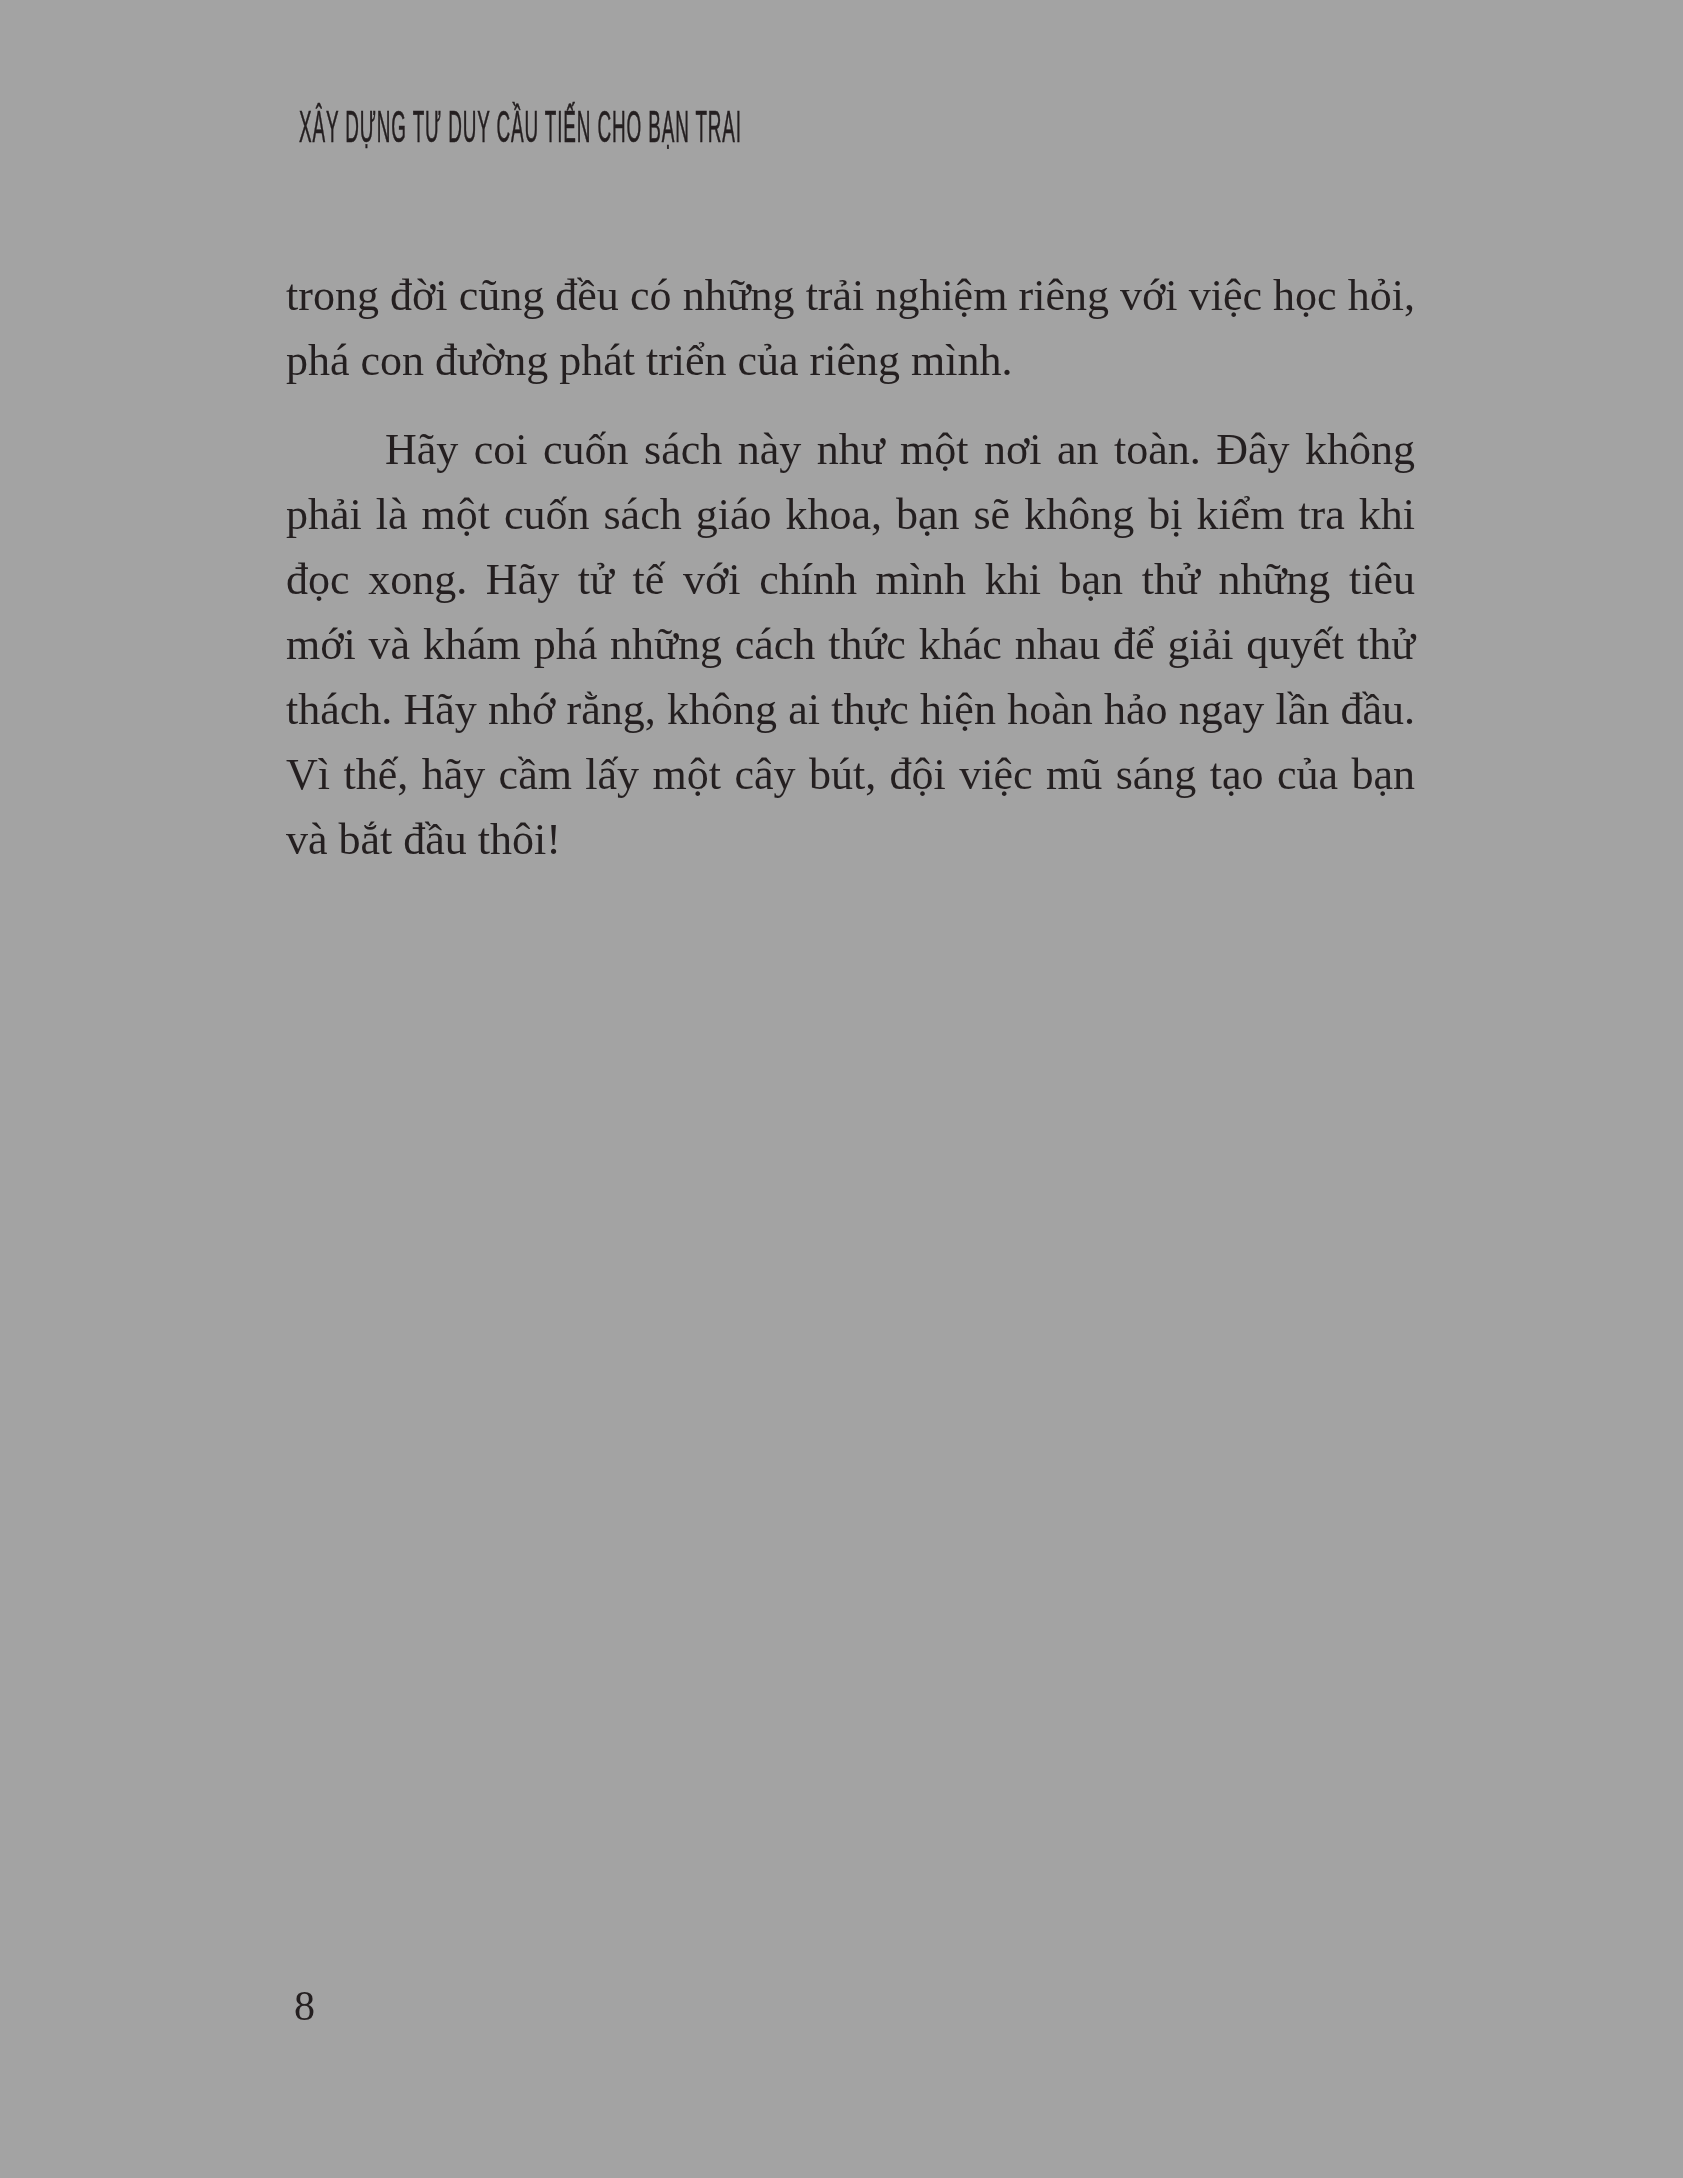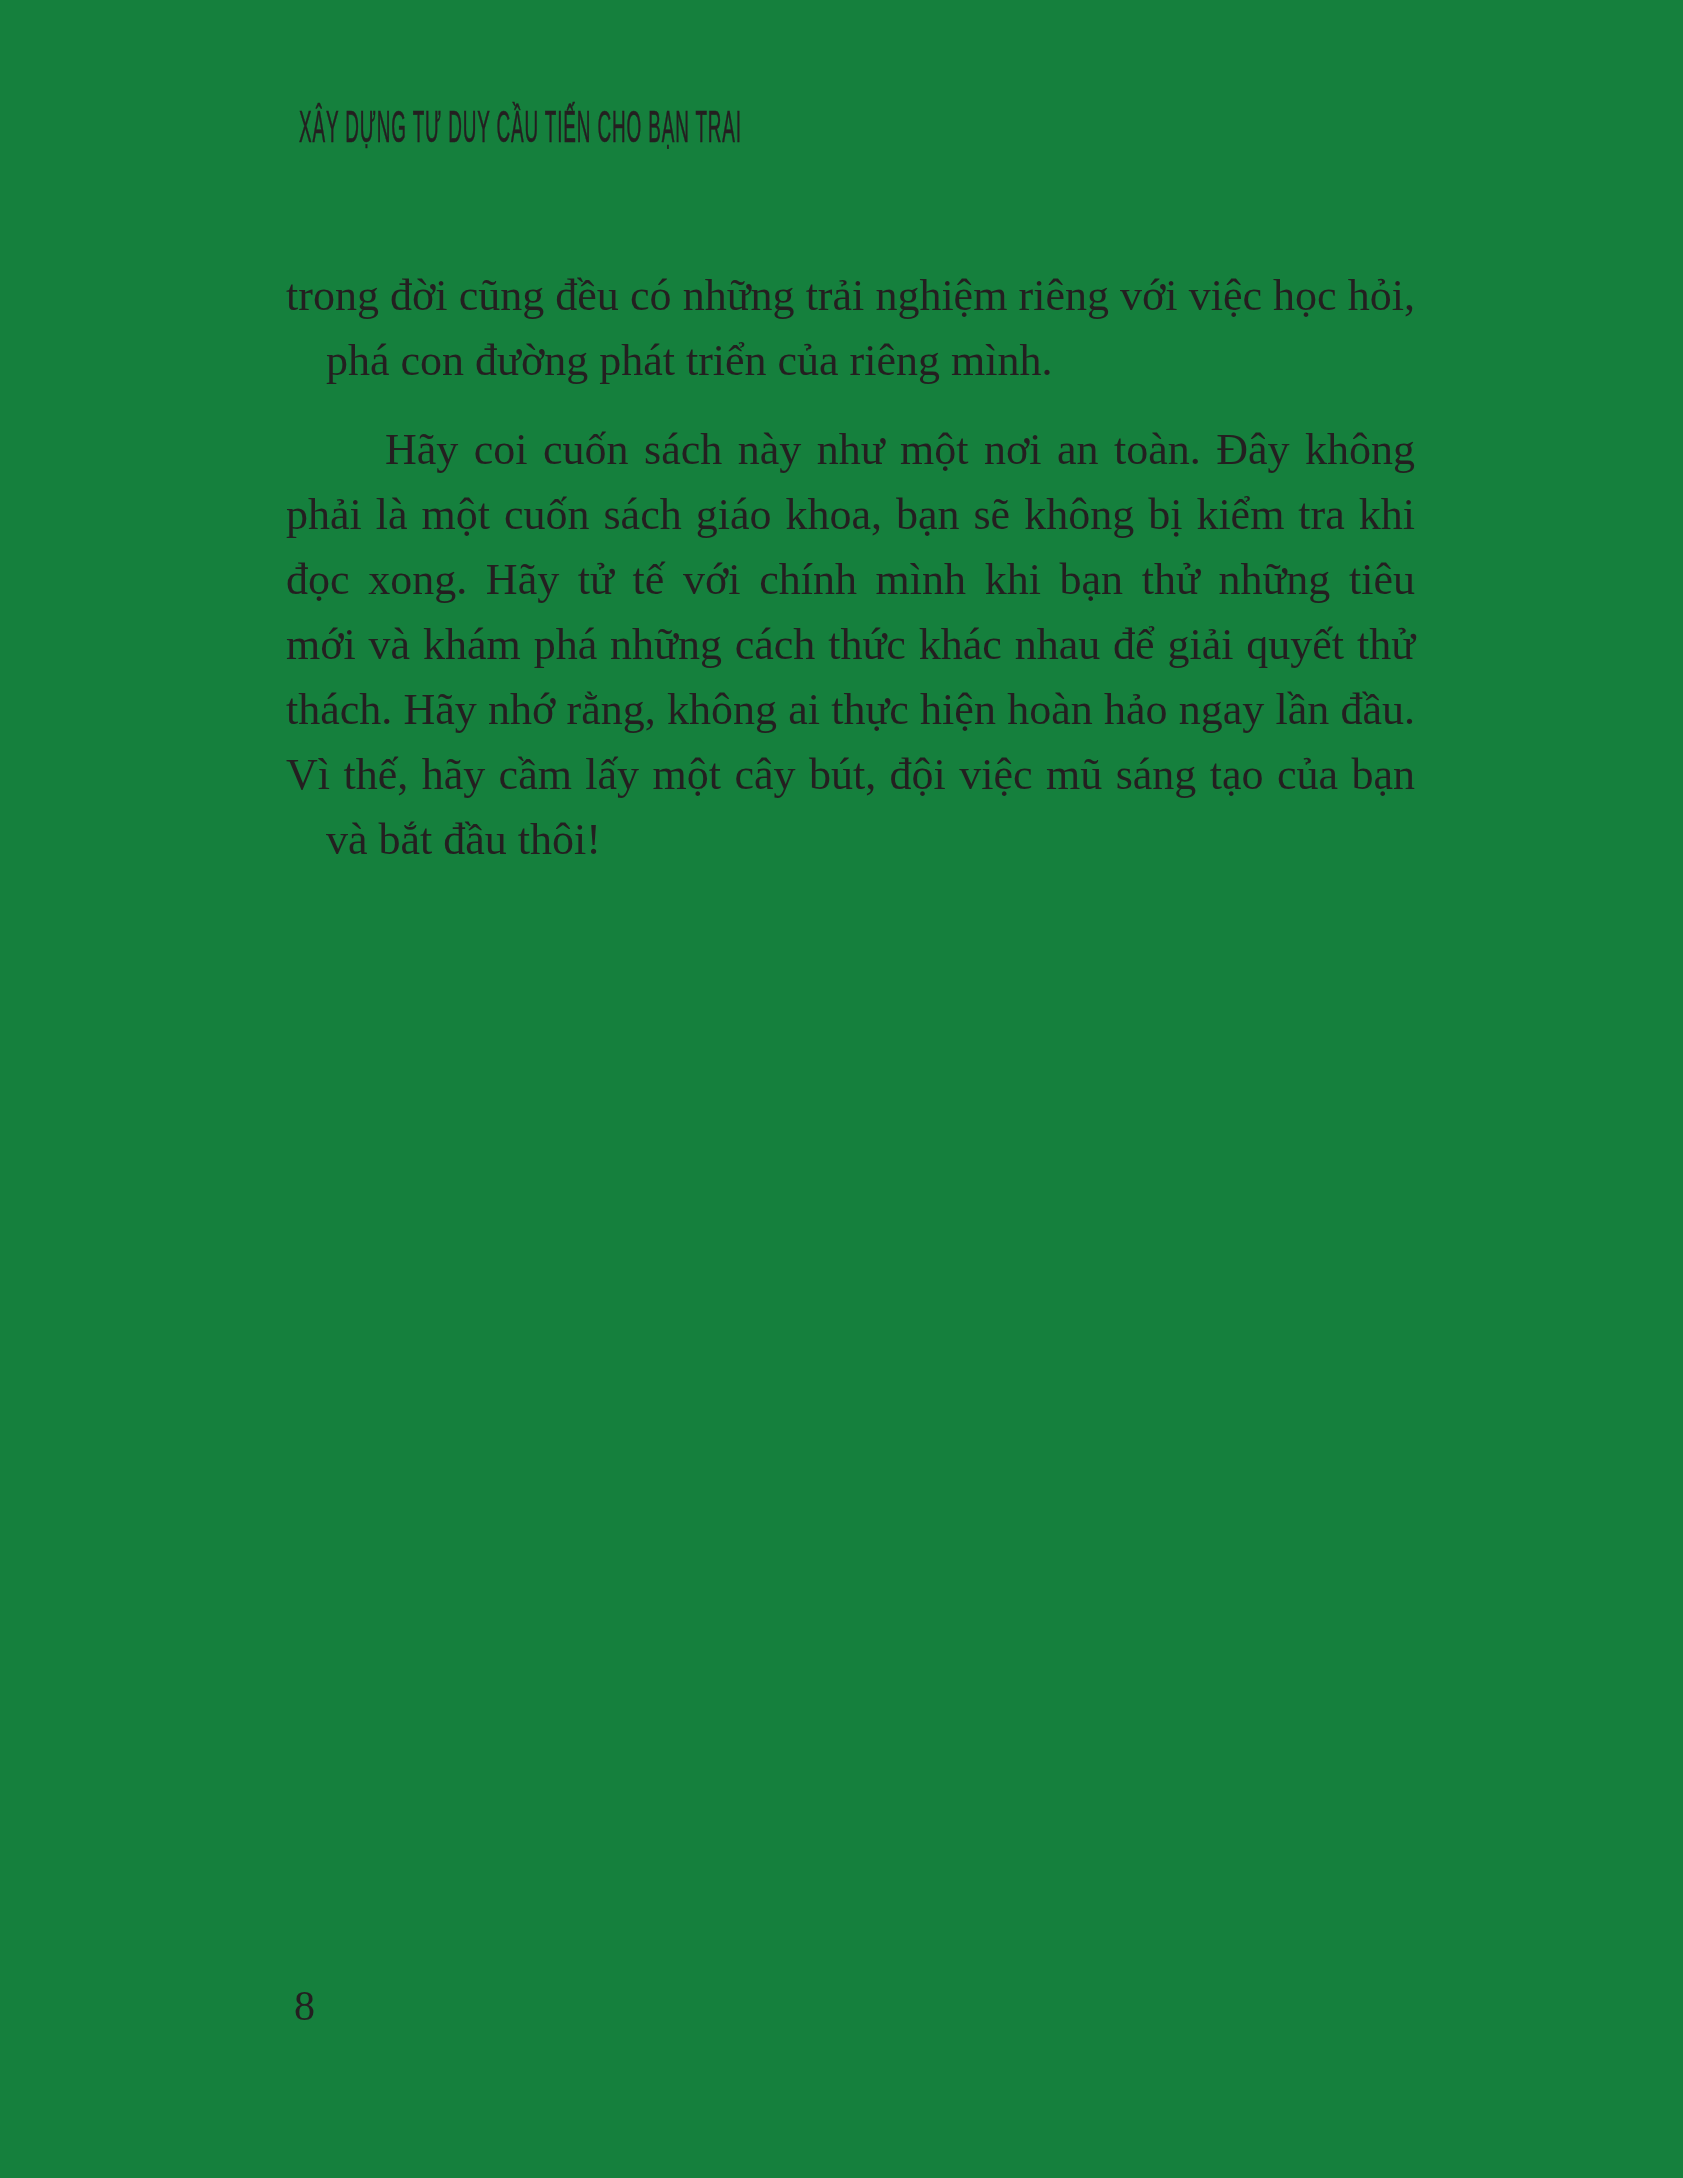--- a/index.html
+++ b/index.html
@@ -11,21 +11,21 @@
     width: 1683px;
     height: 2178px;
     position: relative;
     font-family: "Liberation Serif", "DejaVu Serif", serif;
     color: #241f20;
     overflow: hidden;
   }
   .page {
     position: absolute;
     inset: 0;
-    background: #15803d;
+    background: #a3a3a3;
   }
   
   .running-header {
     position: absolute;
     left: 299px;
     top: 102px;
     font-family: "Liberation Sans", "DejaVu Sans", sans-serif;
     font-size: 44px;
     font-weight: 400;
     letter-spacing: 2px;
@@ -47,21 +47,20 @@
   }
   .paragraph { margin: 0; }
   .paragraph.p2 { margin-top: 24px; }
   .line {
     white-space: nowrap;
     text-align: justify;
     text-align-last: justify;
   }
   .line.last {
     text-align-last: left;
-    margin-left: 40px;
   }
   .line.indent {
     padding-left: 99px;
   }
   
   .page-number {
     position: absolute;
     left: 294px;
     top: 1982px;
     font-size: 42px;

